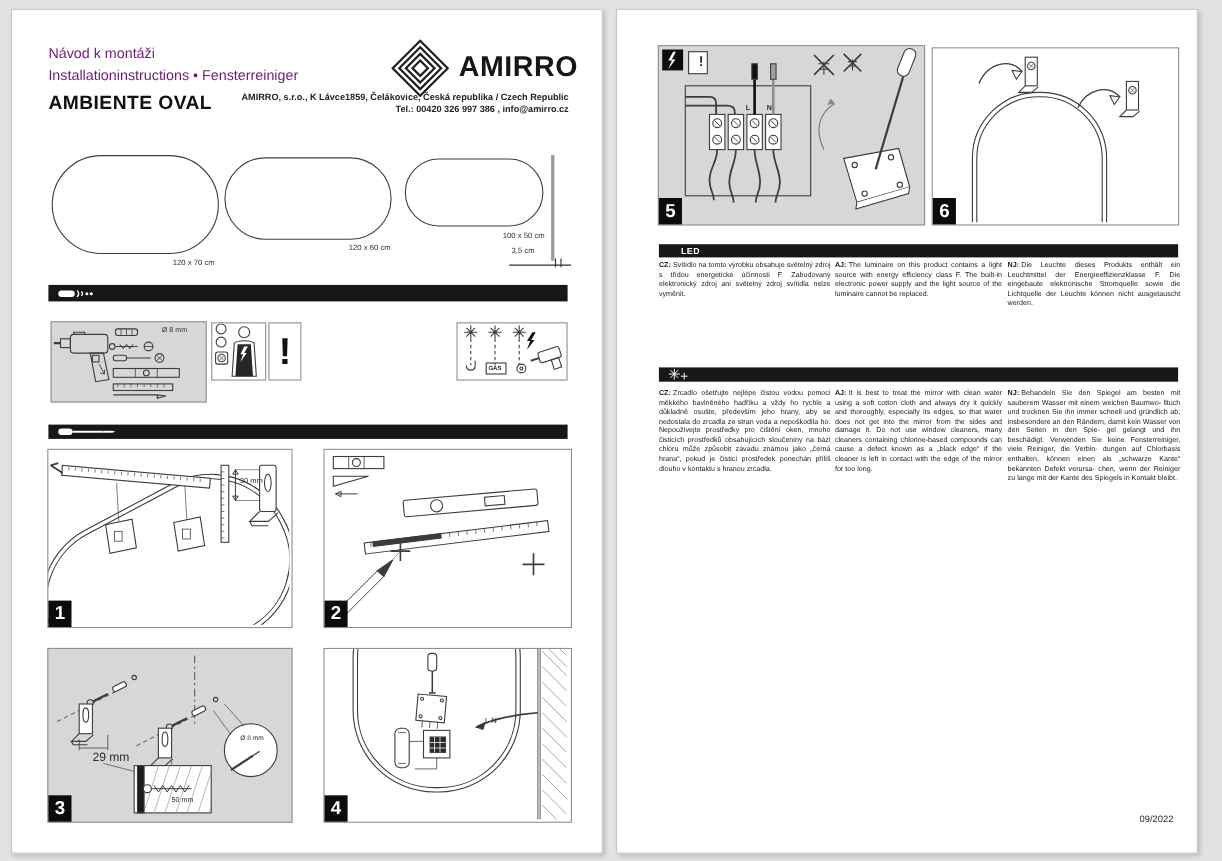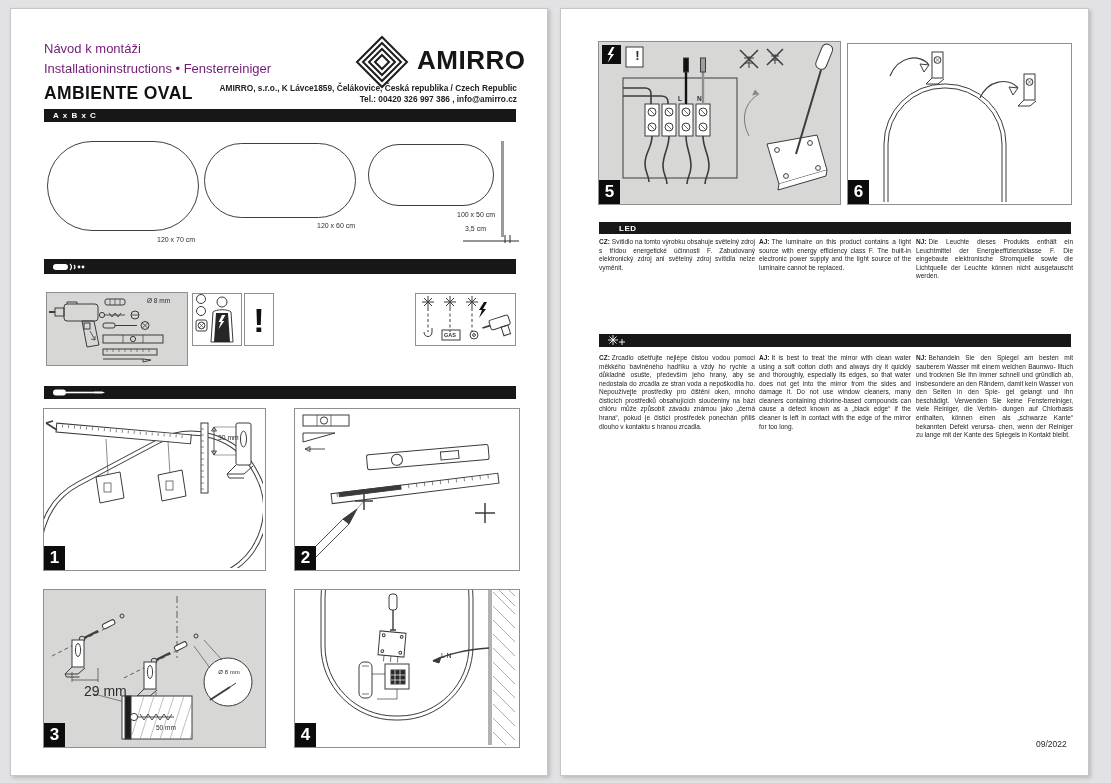--- a/index.html
+++ b/index.html
@@ -54,23 +54,20 @@
     <div class="abs brandmark" style="left:62px;top:10px;">AMIRRO</div>
   </div>
 
   <div class="abs product" style="left:33px;top:74px;">AMBIENTE OVAL</div>
 
   <div class="abs addr" style="right:30px;top:74px;width:310px;font-weight:bold;">
     <div>AMIRRO, s.r.o., K Lávce1859, Čelákovice, Česká republika / Czech Republic</div>
     <div>Tel.: 00420 326 997 386 , info@amirro.cz</div>
   </div>
 
-  <div class="bar" style="left:33px;top:100px;width:472px;height:13px;">
-    <span class="bar-label" style="padding-left:9px;">A x B x C</span>
-  </div>
 
   <div class="oval" style="left:36px;top:132px;width:150px;height:88px;"></div>
   <div class="dim" style="left:146px;top:227px;">120 x 70 cm</div>
 
   <div class="oval" style="left:193px;top:134px;width:150px;height:73px;"></div>
   <div class="dim" style="left:306px;top:213px;">120 x 60 cm</div>
 
   <div class="oval" style="left:357px;top:135px;width:124px;height:60px;"></div>
   <div class="dim" style="left:446px;top:202px;">100 x 50 cm</div>
 
@@ -255,21 +252,21 @@
         <path d="M96 149 L110 106 M106 149 L120 106 M116 149 L130 106 M126 149 L140 106 M136 149 L148 112 M146 149 L148 142 M88 145 L100 106" stroke-width="0.55" stroke="#8a8a8a"></path>
         <rect x="81" y="106" width="6" height="43" fill="#1d1d1d"></rect>
         <path d="M92 127 H130 M96 124 l4 6 4 -6 4 6 4 -6 4 6 4 -6 4 6 4 -6" stroke-width="0.9"></path>
         <circle cx="90" cy="127" r="3.6" fill="#fff"></circle>
         <circle cx="184" cy="92" r="24" fill="#fff"></circle>
         <path d="M150 56 L166 78 M160 50 L178 70" stroke-width="0.6"></path>
         <path d="M166 110 L186 97" stroke-width="2"></path>
         <path d="M186 97 l6 -4" stroke-width="1"></path>
       </g>
     </svg>
-    <span class="note" style="left:40px;top:93px;font-size:14px;">29 mm</span>
+    <span class="note" style="left:40px;top:93px;font-size:11px;">29 mm</span>
     <span class="note" style="left:166px;top:79px;width:38px;text-align:center;font-size:6px;">Ø 8 mm</span>
     <span class="note" style="left:112px;top:134px;font-size:6.5px;">50 mm</span>
     <div class="badge">3</div>
   </div>
 
   <div class="panel" style="left:283px;top:580px;width:224px;height:157px;">
     <svg class="abs" style="left:0;top:0;" width="222" height="155" viewBox="0 0 222 155">
       <g class="thin">
         <path d="M196 0 V155 M194 0 V155" stroke-width="0.8"></path>
         <path d="M198 2 L220 24 M198 16 L220 38 M198 30 L220 52 M198 44 L220 66 M198 58 L220 80 M198 72 L220 94 M198 86 L220 108 M198 100 L220 122 M198 114 L220 136 M198 128 L220 150 M198 142 L211 155 M204 0 L220 16 M214 0 L220 6" stroke-width="0.6" stroke="#777"></path>

